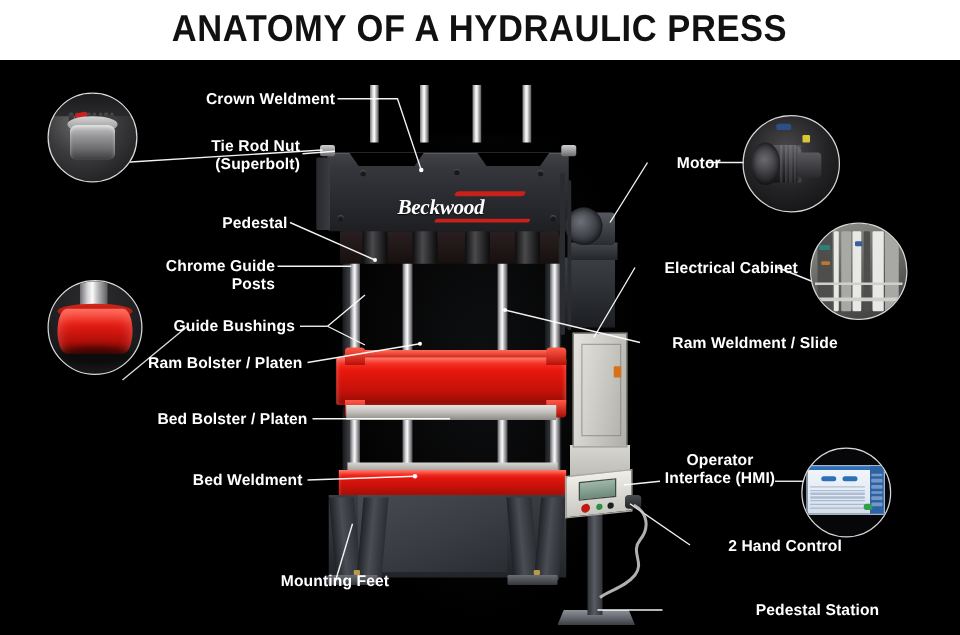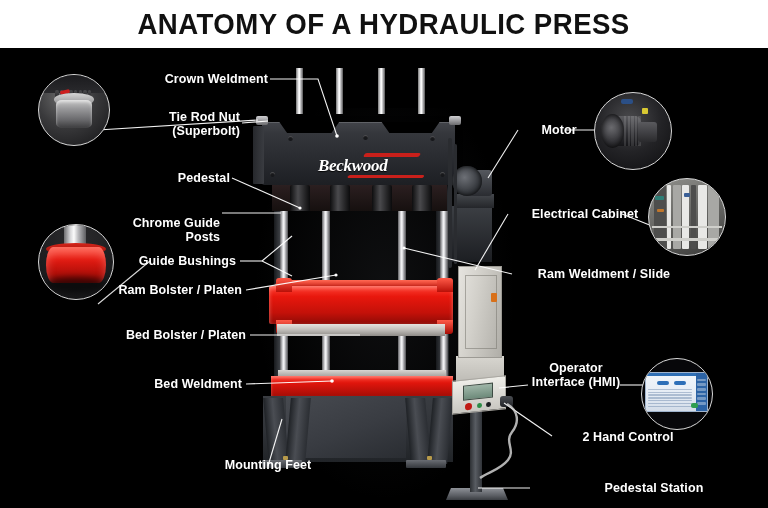--- a/index.html
+++ b/index.html
@@ -539,21 +539,21 @@
       </div>
     </div>
 
     <div class="label r" style="left:108px;top:62px;width:132px;">Tie Rod Nut
 (Superbolt)</div>
 
     <div class="label r" style="left:120px;top:24px;width:148px;">Crown Weldment</div>
 
     <div class="label r" style="left:110px;top:123px;width:120px;">Pedestal</div>
 
-    <div class="label r" style="left:100px;top:168px;width:120px;">Chrome Guide
+    <div class="label r" style="left:100px;top:158px;width:120px;">Chrome Guide
 Posts</div>
 
     <div class="label r" style="left:108px;top:206px;width:128px;">Guide Bushings</div>
 
     <div class="label r" style="left:100px;top:280px;width:146px;">Bed Bolster / Platen</div>
 
     <div class="label r" style="left:96px;top:235px;width:146px;">Ram Bolster / Platen</div>
 
     <div class="label r" style="left:110px;top:329px;width:132px;">Bed Weldment</div>
 

